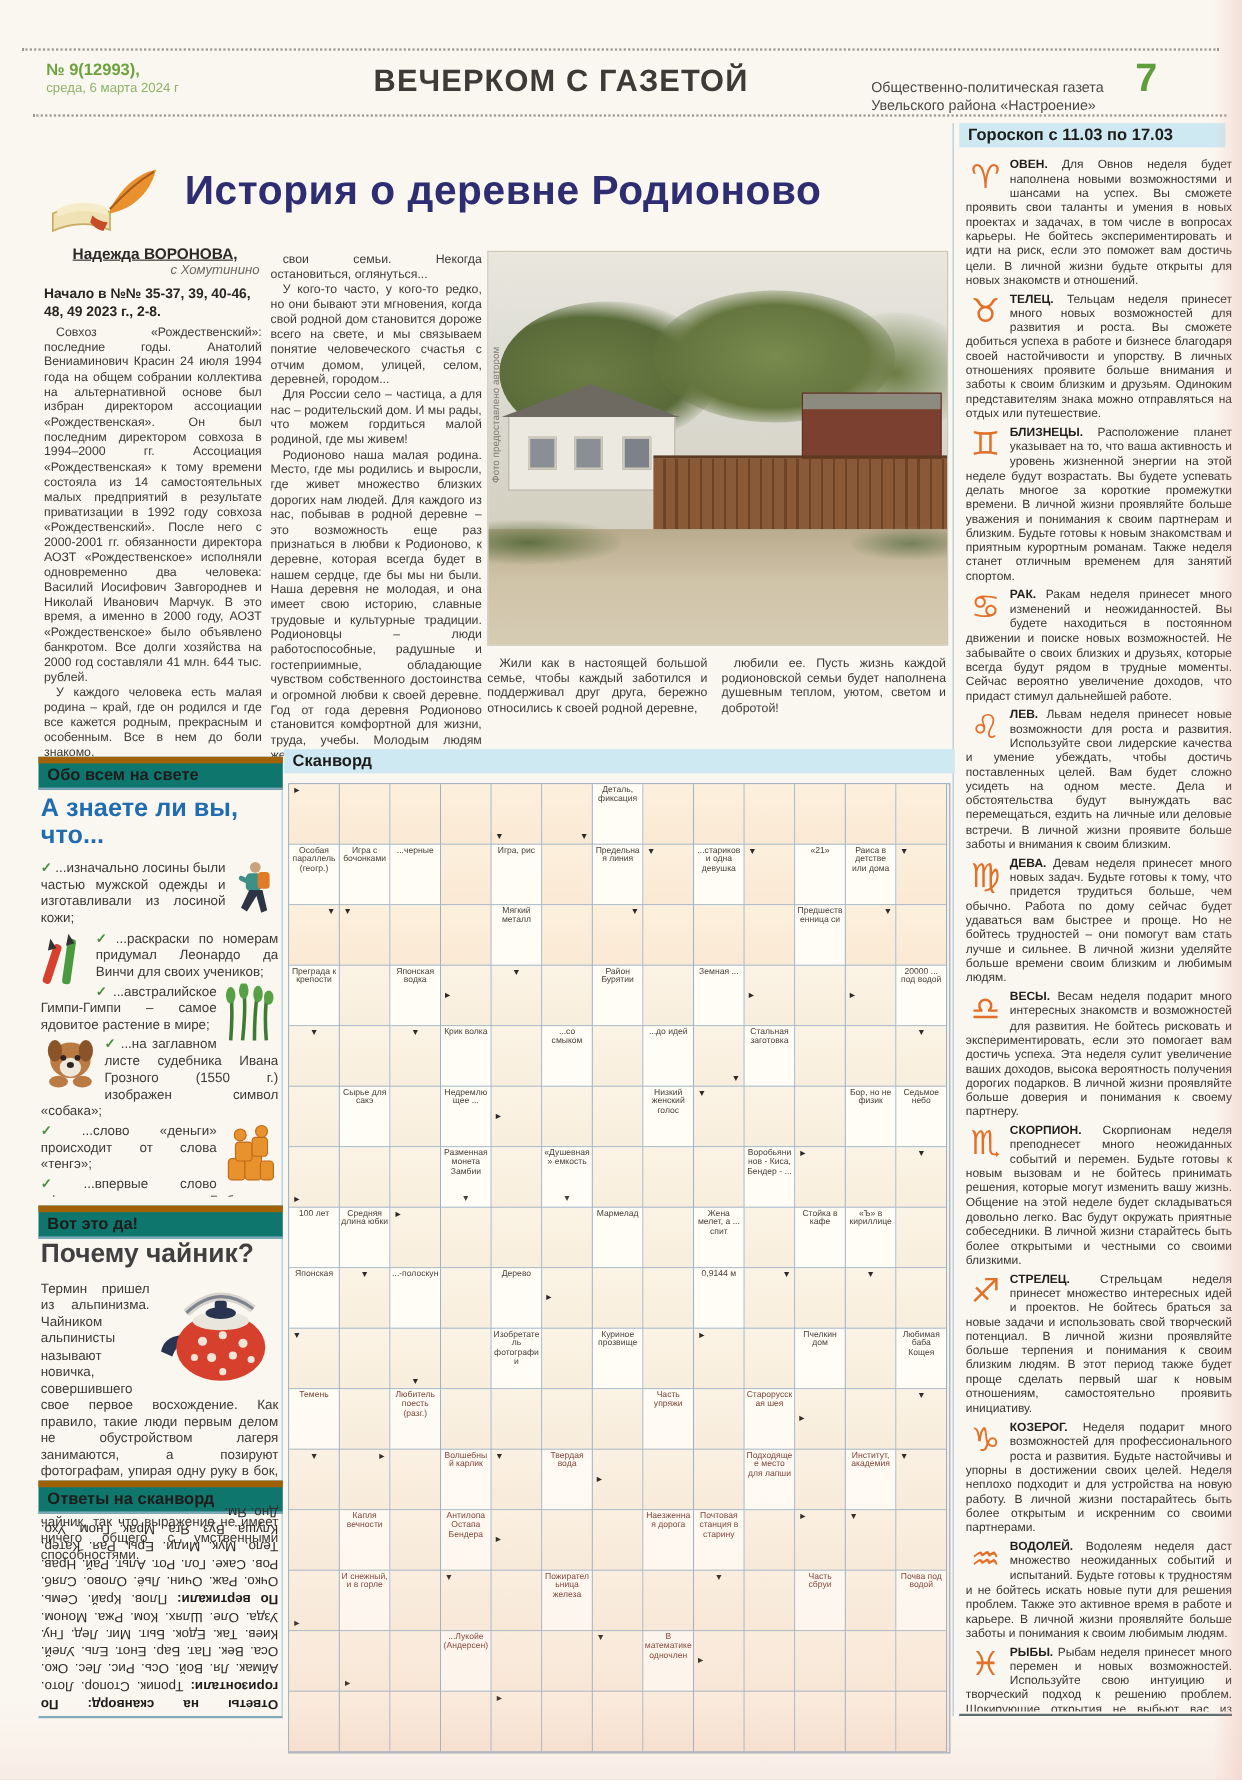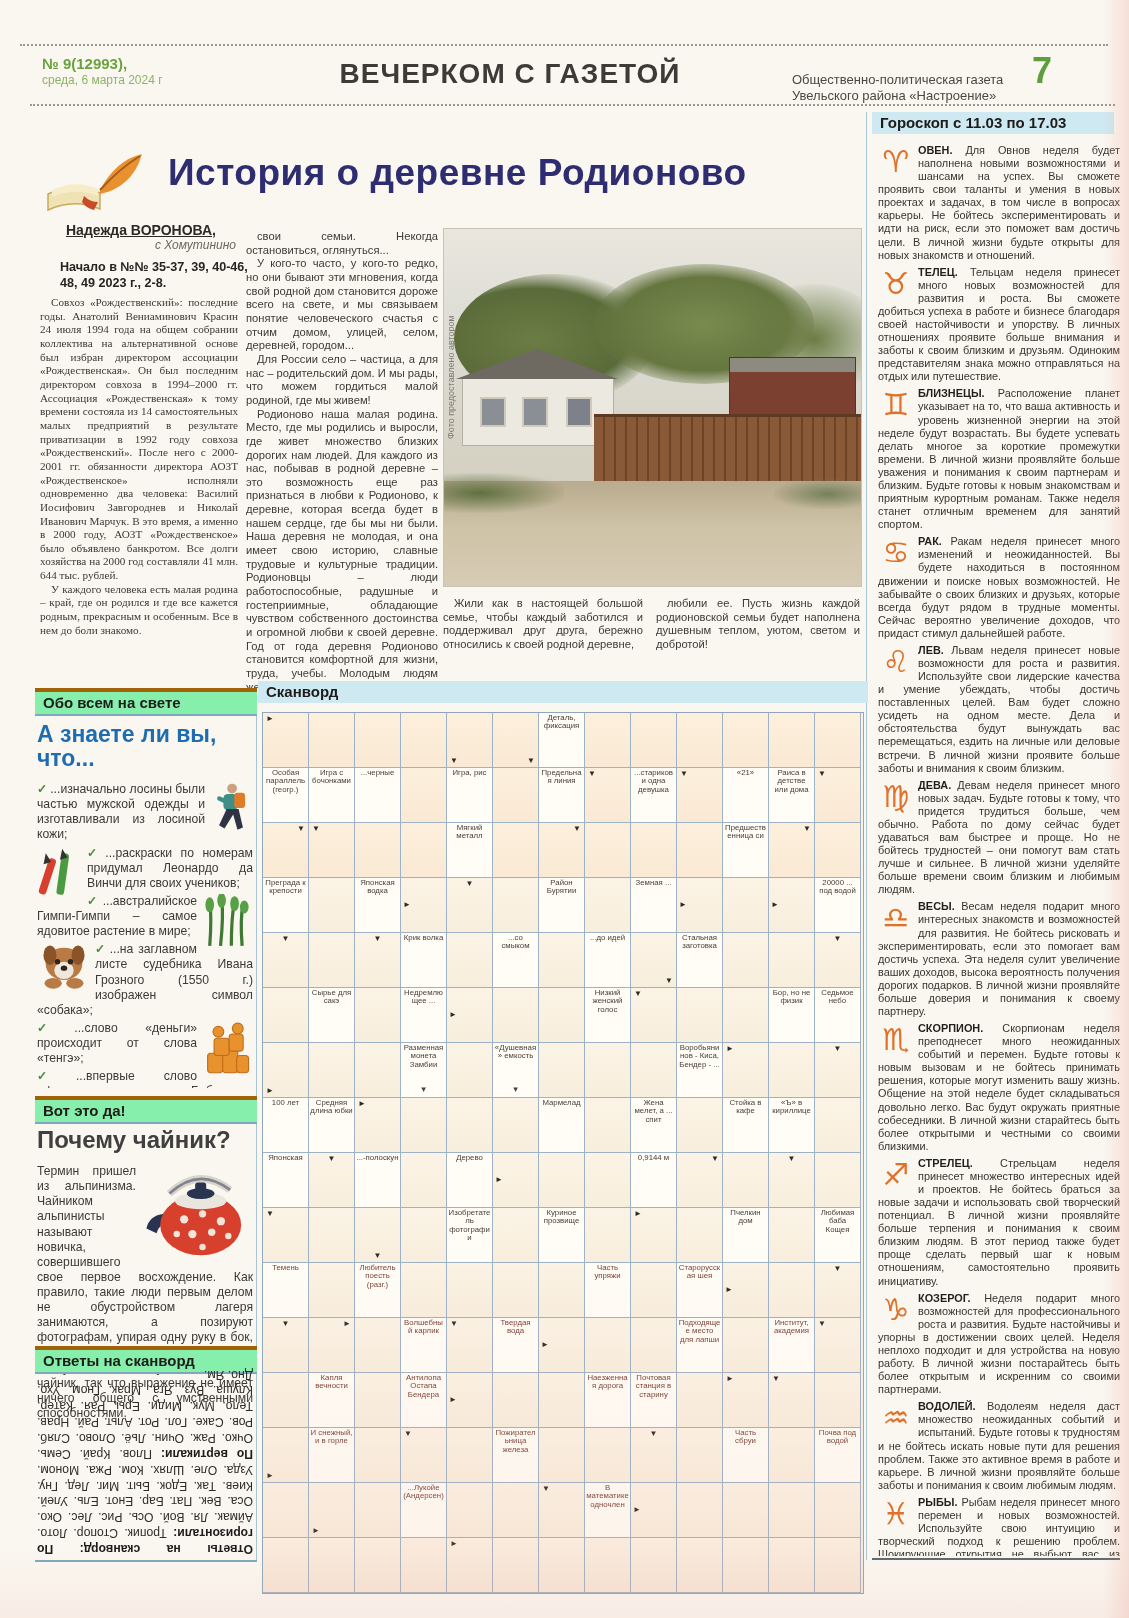--- a/index.html
+++ b/index.html
@@ -13,21 +13,21 @@
   .dotted{border-top:2px dotted #9a978f;}
   
   .issue{color:#6ba23e;font-weight:bold;font-size:15px;line-height:1.2;}
   .issue small{display:block;font-weight:normal;font-size:12px;color:#8db36a;}
   .masthead{font-size:28px;font-weight:bold;color:#3d3b37;letter-spacing:1px;text-align:center;}
   .paperinfo{font-size:13px;color:#4a4843;line-height:1.25;}
   .pagenum{font-size:36px;font-weight:bold;color:#5f9e3c;}
   
   .strip{font-size:15px;font-weight:bold;color:#1d1c1a;padding:2px 6px 3px 8px;}
   .strip.blue{background:#cfe9f2;}
-  .strip.lined{border-top:4px solid #a16207;border-bottom:2px solid #7fa9bb;background:#86efac;}
+  .strip.lined{border-top:6px solid #a16207;border-bottom:2px solid #7fa9bb;background:#0f766e;}
   .rule-under{border-bottom:2px solid #8fb6c6;}
   
   .art-title{font-size:37px;font-weight:bold;color:#2e2d72;letter-spacing:.5px;white-space:nowrap;}
   .author{font-size:14px;font-weight:bold;text-decoration:underline;color:#2a2926;}
   .author-place{font-size:12px;font-style:italic;color:#6a675f;text-align:right;}
   .lead{font-size:12.6px;font-weight:bold;color:#262522;line-height:1.25;}
   .coltext{font-size:11.2px;line-height:1.22;text-align:justify;overflow:hidden;}
   .coltext p{margin:0;text-indent:11px;}
   
   .photo{background:linear-gradient(180deg,#e9e6dd 0%,#dcdcd4 30%,#cfc8b4 100%);overflow:hidden;border:1px solid #c9c3b4;}
@@ -98,22 +98,22 @@
       <path d="M56,40 q20,-22 40,-34" stroke="#a85c18" stroke-width="2" fill="none"></path>
       <path d="M40,46 q6,6 14,6 l-4,8 q-8,-2 -12,-8 z" fill="#c84b28"></path>
     </svg>
   </div>
 
   <div class="abs art-title" style="left:168px;top:152px;">История о деревне Родионово</div>
   <div class="abs" style="left:66px;top:222px;width:170px;">
     <div class="author">Надежда ВОРОНОВА,</div>
     <div class="author-place">с Хомутинино</div>
   </div>
-  <div class="abs lead" style="left:40px;top:260px;width:198px;margin-left:20px;">Начало в №№ 35-37, 39, 40-46, 48, 49 2023 г., 2-8.</div>
-  <div class="abs coltext" style="left:40px;top:296px;width:198px;height:392px;font-family:Liberation Serif, serif;">
+  <div class="abs lead" style="left:40px;top:260px;width:198px;">Начало в №№ 35-37, 39, 40-46, 48, 49 2023 г., 2-8.</div>
+  <div class="abs coltext" style="left:40px;top:296px;width:198px;height:392px;">
       <p>Совхоз «Рождественский»: последние годы. Анатолий Вениаминович Красин 24 июля 1994 года на общем собрании коллектива на альтернативной основе был избран директором ассоциации «Рождественская». Он был последним директором совхоза в 1994–2000 гг. Ассоциация «Рождественская» к тому времени состояла из 14 самостоятельных малых предприятий в результате приватизации в 1992 году совхоза «Рождественский». После него с 2000-2001 гг. обязанности директора АОЗТ «Рождественское» исполняли одновременно два человека: Василий Иосифович Завгороднев и Николай Иванович Марчук. В это время, а именно в 2000 году, АОЗТ «Рождественское» было объявлено банкротом. Все долги хозяйства на 2000 год составляли 41 млн. 644 тыс. рублей.</p>
       <p>У каждого человека есть малая родина – край, где он родился и где все кажется родным, прекрасным и особенным. Все в нем до боли знакомо.</p>
     </div>
   <div class="abs coltext" style="left:246px;top:230px;width:192px;height:458px;">
       <p>свои семьи. Некогда остановиться, оглянуться...</p>
       <p>У кого-то часто, у кого-то редко, но они бывают эти мгновения, когда свой родной дом становится дороже всего на свете, и мы связываем понятие человеческого счастья с отчим домом, улицей, селом, деревней, городом...</p>
       <p>Для России село – частица, а для нас – родительский дом. И мы рады, что можем гордиться малой родиной, где мы живем!</p>
       <p>Родионово наша малая родина. Место, где мы родились и выросли, где живет множество близких дорогих нам людей. Для каждого из нас, побывав в родной деревне – это возможность еще раз признаться в любви к Родионово, к деревне, которая всегда будет в нашем сердце, где бы мы ни были. Наша деревня не молодая, и она имеет свою историю, славные трудовые и культурные традиции. Родионовцы – люди работоспособные, радушные и гостеприимные, обладающие чувством собственного достоинства и огромной любви к своей деревне. Год от года деревня Родионово становится комфортной для жизни, труда, учебы. Молодым людям желаю любить нашу деревню, так как любили мы!</p>
     </div>
 

